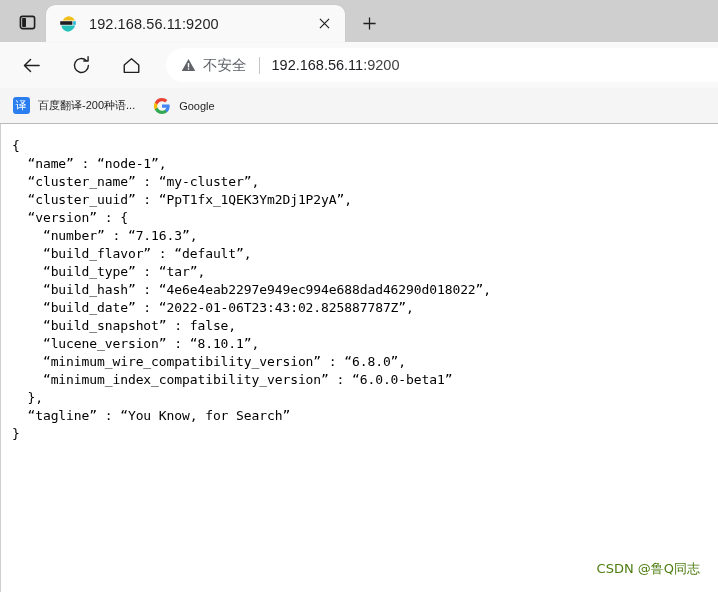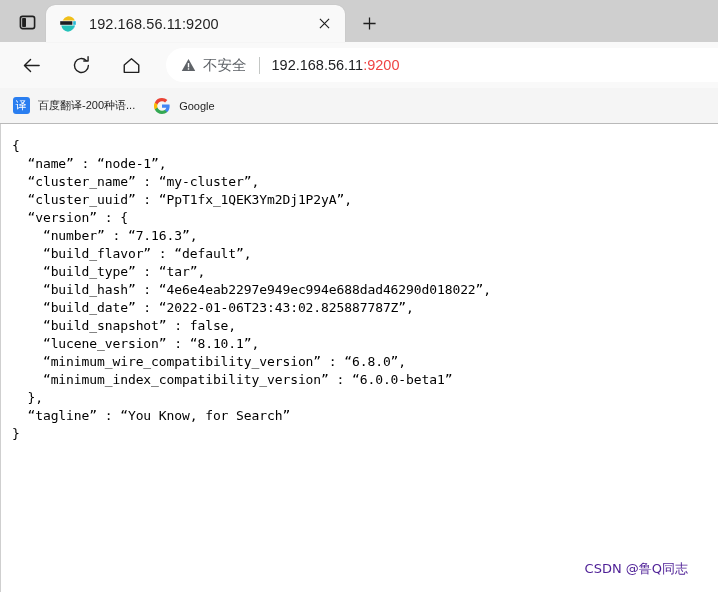--- a/index.html
+++ b/index.html
@@ -108,21 +108,21 @@
     background: #c4c7c5;
     margin: 0 12px;
     flex: 0 0 auto;
   }
   .url {
     font-size: 14.5px;
     white-space: nowrap;
     color: #202124;
     flex: 0 0 auto;
   }
-  .url .dim { color: #ef4444; }
+  .url .dim { color: #404040; }
 
   
   .bookmarks {
     height: 36px;
     background: #f5f5f5;
     border-bottom: 1px solid #b9b9b9;
     display: flex;
     align-items: center;
     padding-left: 8px;
   }
@@ -170,24 +170,24 @@
     padding: 13px 0 0 11px;
     font-family: "DejaVu Sans Mono", "Liberation Mono", monospace;
     font-size: 13px;
     line-height: 18px;
     color: #000000;
     white-space: pre;
     letter-spacing: -0.1px;
   }
   .watermark {
     position: absolute;
-    right: 30px;
+    right: 18px;
     bottom: 14px;
     font-size: 13px;
-    color: #4c1d95;
+    color: #4d7c0f;
     font-family: "DejaVu Sans", sans-serif;
     white-space: nowrap;
   }
 </style>
 </head>
 <body>
 
 <div id="browser">
 
   <div class="tabstrip">

